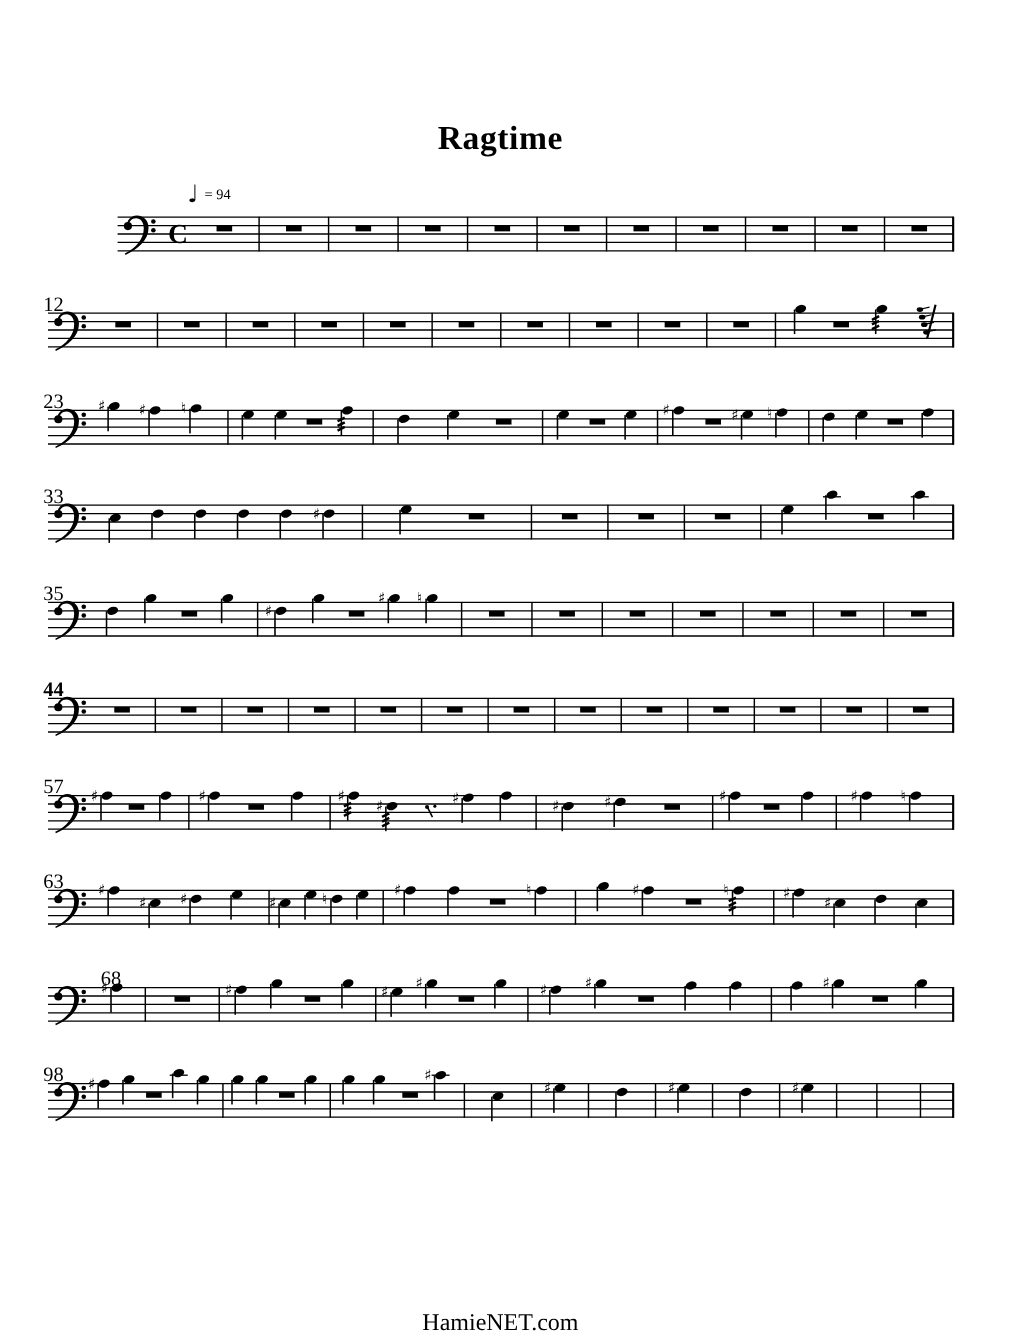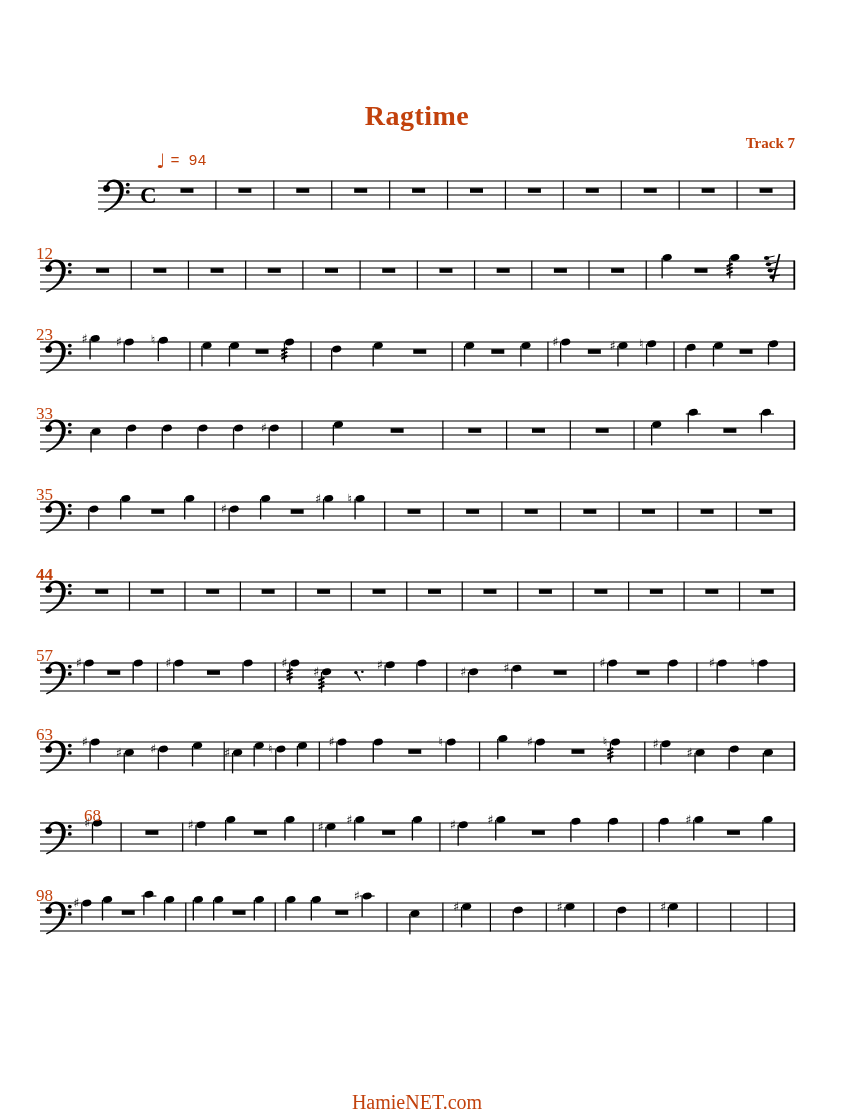--- a/index.html
+++ b/index.html
@@ -1,35 +1,34 @@
 <!DOCTYPE html>
 <html><head>
 <meta charset="utf-8">
 <style>
   html,body{margin:0;padding:0;background:#ffffff;}
   .page{position:relative;width:859px;height:1111px;background:#ffffff;overflow:hidden;
-        font-family:"Liberation Serif",serif;color:#c2410c;}
+        font-family:"Liberation Serif",serif;color:#000000;}
   .title{position:absolute;left:0;top:100px;width:834px;text-align:center;
          font-size:28px;font-weight:bold;letter-spacing:0.5px;}
   .track{position:absolute;left:0;top:135px;width:795px;text-align:right;
          font-size:15px;font-weight:bold;}
   .tempo{position:absolute;left:156px;top:150px;display:flex;align-items:flex-end;gap:5px;}
   .tempo-note{font-family:"DejaVu Sans",sans-serif;font-size:20px;line-height:22px;}
-  .tempo-val{font-family:Liberation Mono, monospace;font-size:15px;padding-bottom:2px;}
+  .tempo-val{font-family:Liberation Serif, serif;font-size:12px;padding-bottom:2px;}
   .measure-num{position:absolute;font-size:17px;font-family:"Liberation Serif",serif;}
   .footer{position:absolute;left:0;top:1091px;width:834px;text-align:center;
           font-size:20px;font-family:"Liberation Serif",serif;}
   svg#score-svg{position:absolute;left:0;top:0;}
 </style>
 </head>
 <body>
 
 <div class="page">
   <div class="title">Ragtime</div>
-  <div class="track">Track 7</div>
   <div class="tempo">
     <span class="tempo-note">♩</span>
     <span class="tempo-val">= 94</span>
   </div>
   <svg id="score-svg" width="859" height="1111" viewBox="0 0 859 1111">
       <g>
         <line x1="98" x2="795" y1="181" y2="181" stroke="#000" stroke-width="1.1"></line>
         <line x1="98" x2="795" y1="188" y2="188" stroke="#000" stroke-width="1.1"></line>
         <line x1="98" x2="795" y1="195" y2="195" stroke="#000" stroke-width="1.1"></line>
         <line x1="98" x2="795" y1="202" y2="202" stroke="#000" stroke-width="1.1"></line>

